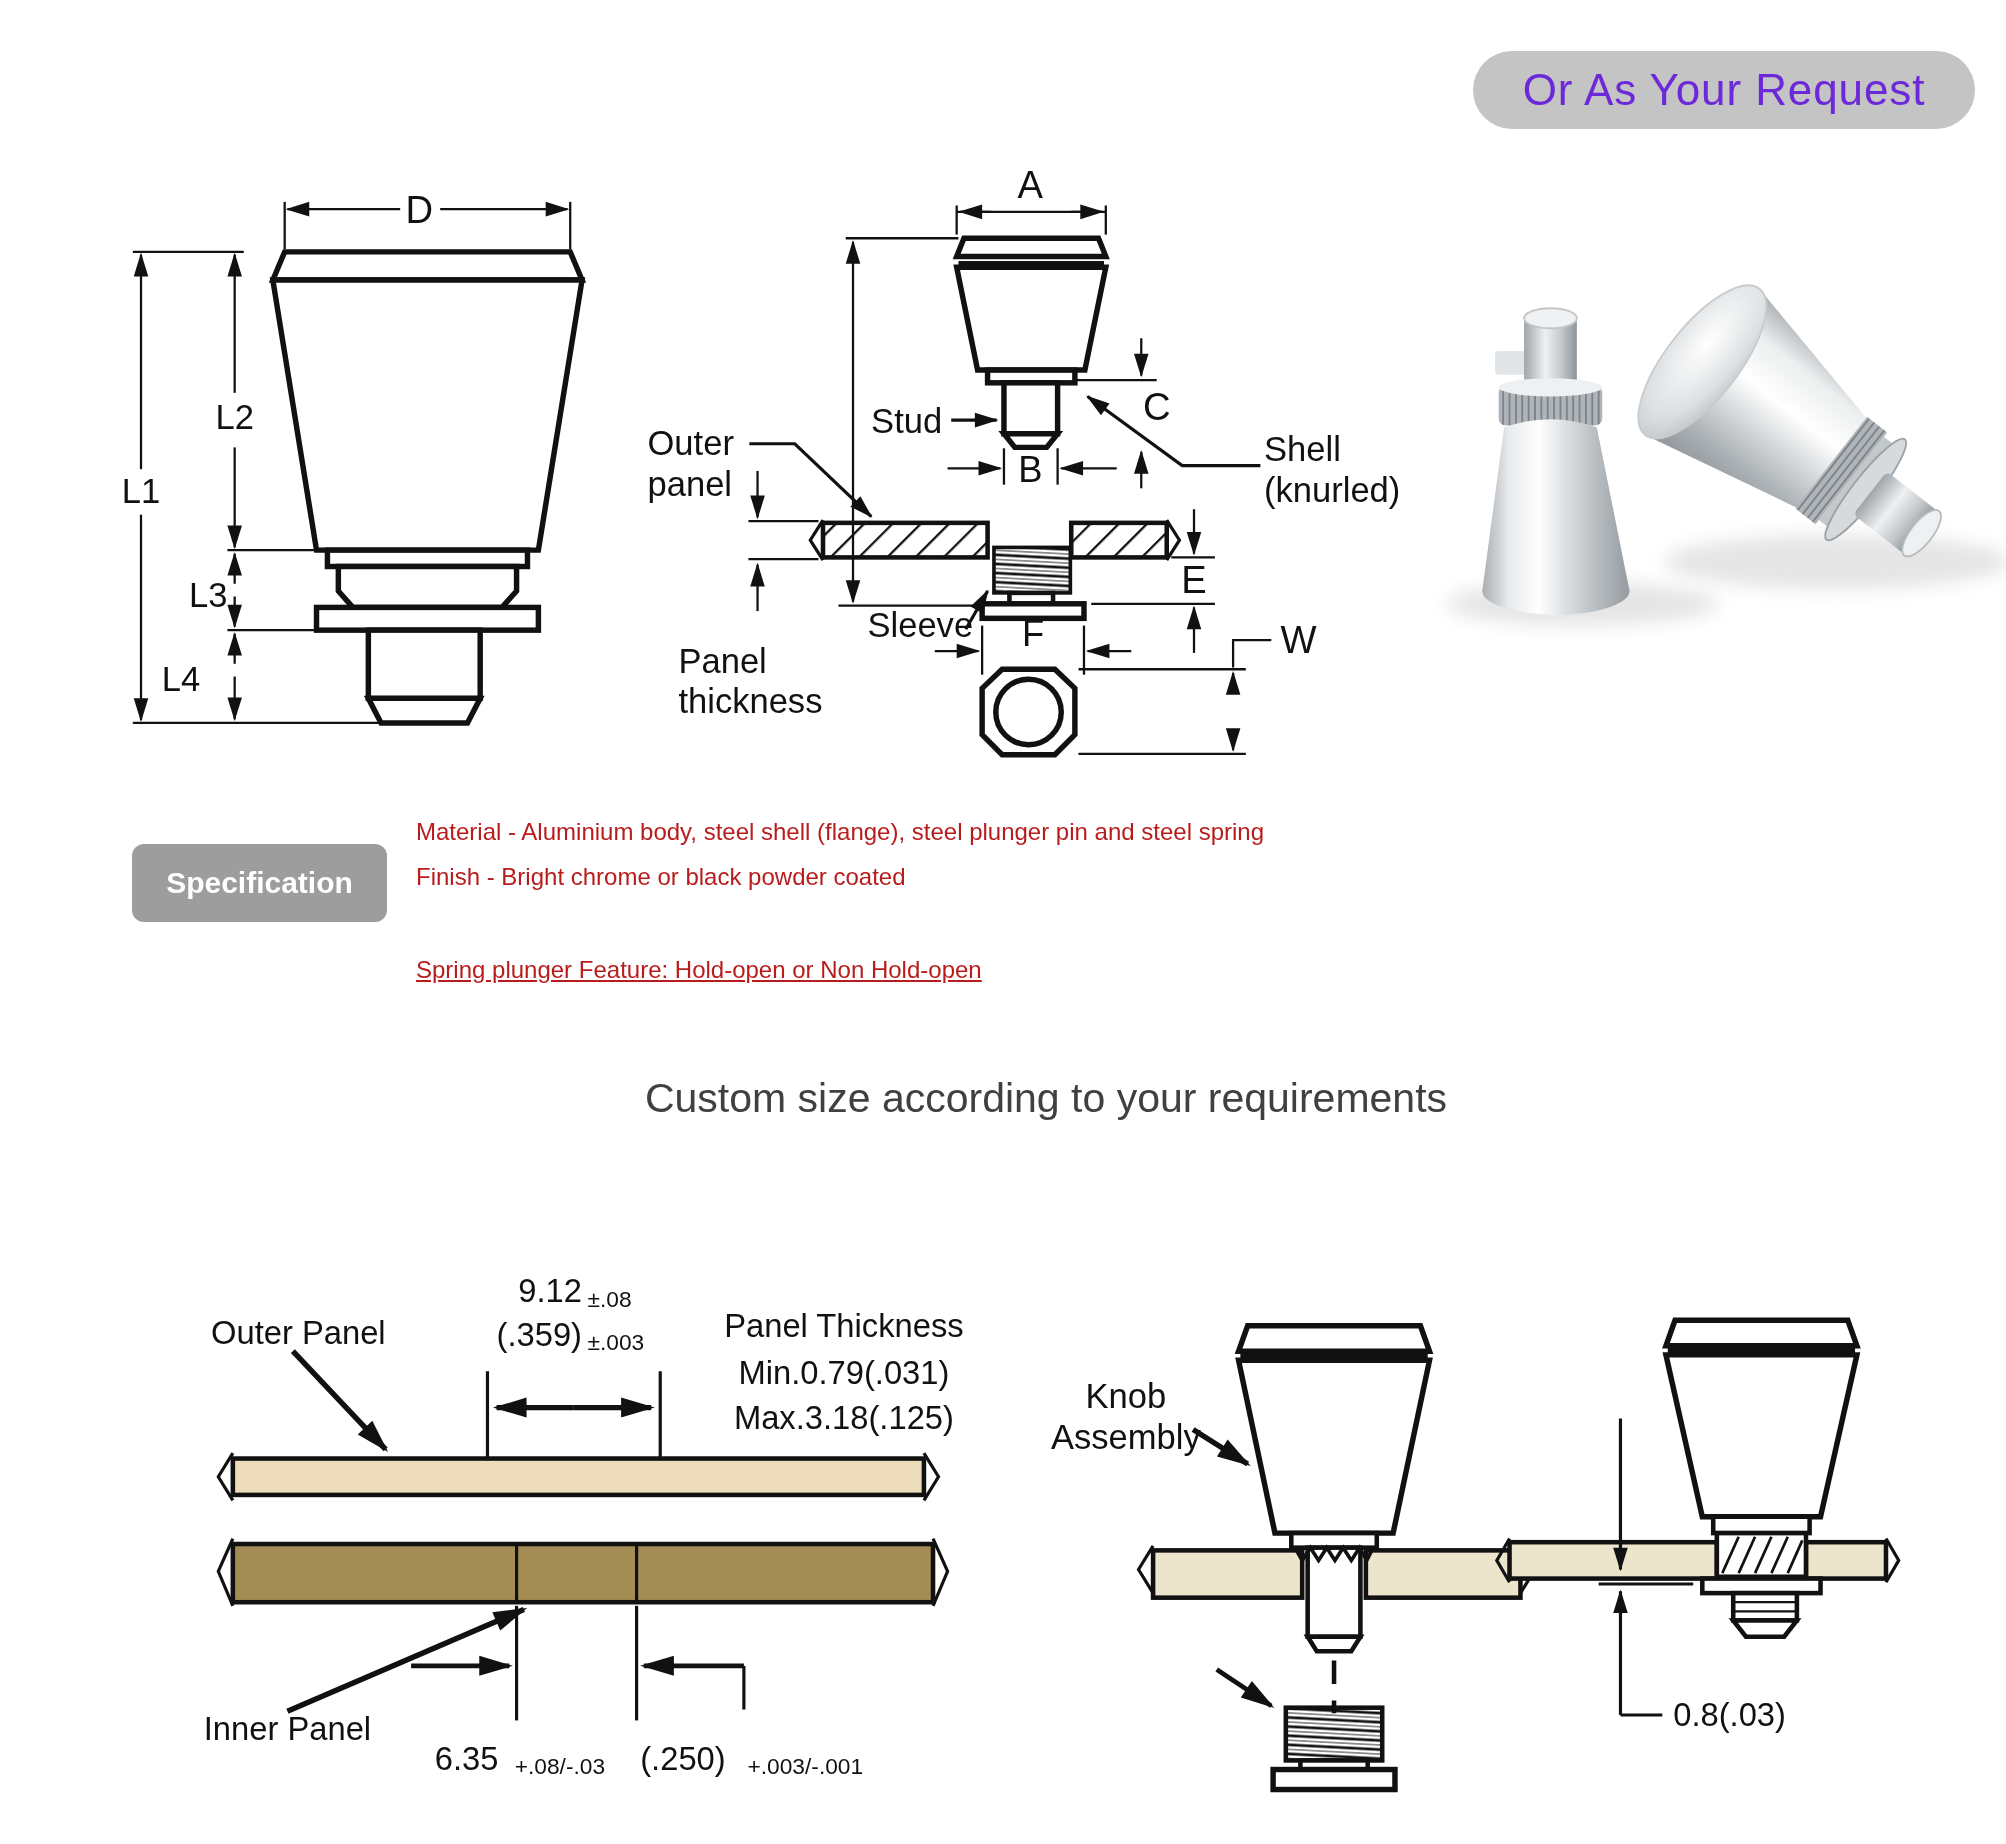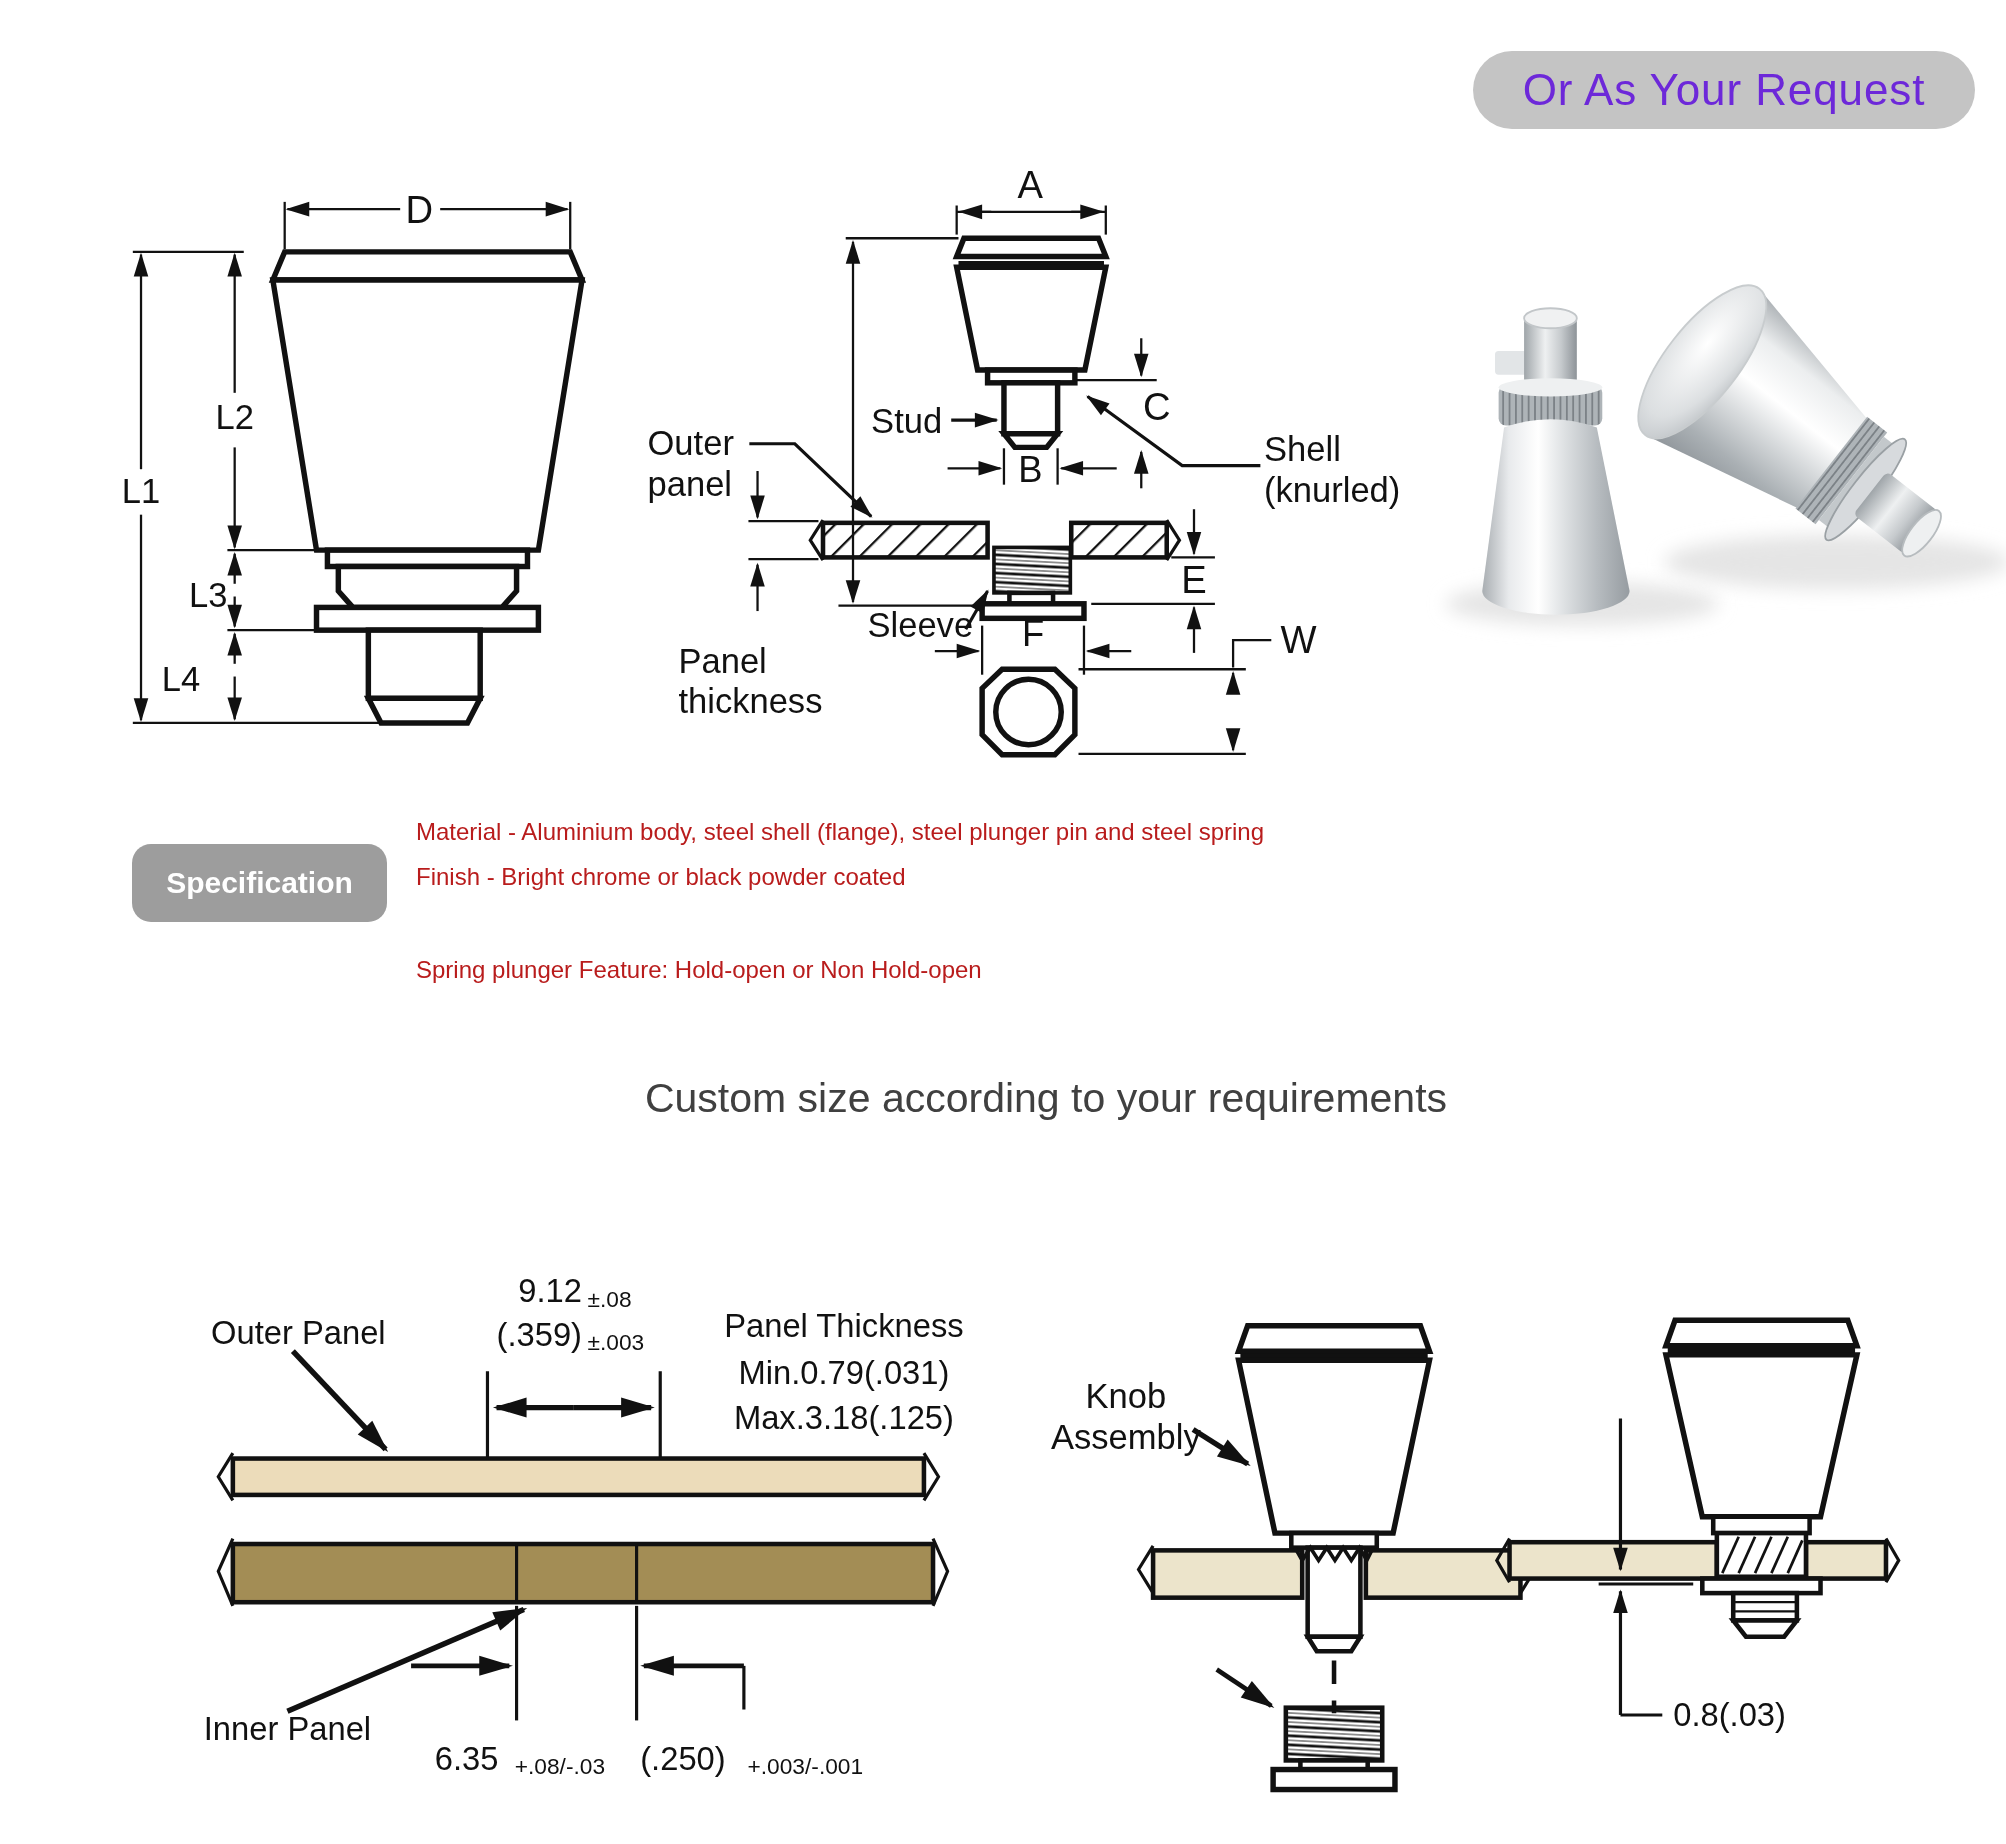--- a/index.html
+++ b/index.html
@@ -7,28 +7,28 @@
     width:2007px;height:1845px;position:relative;background:#ffffff;
     font-family:"Liberation Sans","DejaVu Sans",sans-serif;overflow:hidden;
   }
   .abs{position:absolute;}
   #request-badge{
     left:1473px;top:51px;width:502px;height:78px;border-radius:40px;
     background:#c4c4c4;display:flex;align-items:center;justify-content:center;
     font-size:44px;color:#6d28d9;letter-spacing:0.9px;
   }
   #spec-badge{
-    left:132px;top:844px;width:255px;height:78px;border-radius:19px;
+    left:132px;top:844px;width:255px;height:78px;border-radius:12px;
     background:#9d9d9d;display:flex;align-items:center;justify-content:center;
     font-size:30px;font-weight:bold;color:#ffffff;
   }
   .spec-line{font-size:24px;color:#b91c1c;white-space:nowrap;left:416px;}
   #spec-material{top:818px;}
   #spec-finish{top:855px;margin-top:8px;}
-  #spec-feature{top:956px;}
+  #spec-feature{top:956px;text-decoration:underline;}
   #heading-wrap{left:86px;top:1066px;width:1920px;text-align:center;}
   #install-title{font-size:58px;font-weight:bold;color:#a28e58;line-height:1.05;}
   #install-subtitle{font-size:41px;color:#404040;margin-top:9px;}
   svg{position:absolute;left:0;top:0;}
   svg text{font-family:"Liberation Sans","DejaVu Sans",sans-serif;fill:#111111;}
   .lab42{font-size:42px;}
   .lab40{font-size:40px;}
   .lab38{font-size:38px;}
   .lab36{font-size:36px;}
   .tol{font-size:25px;}

